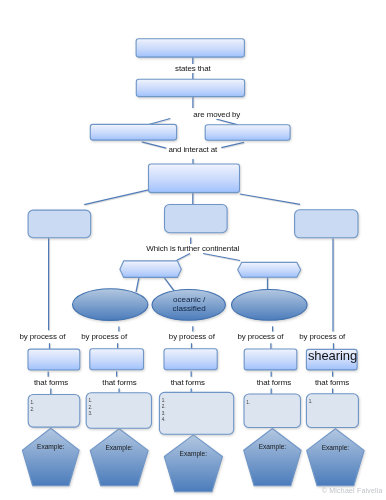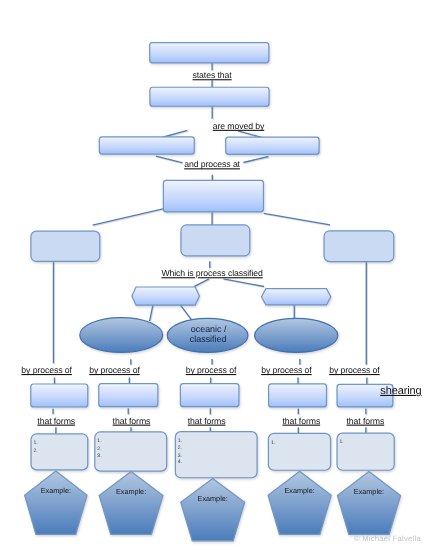--- a/index.html
+++ b/index.html
@@ -3,27 +3,27 @@
 <meta charset="utf-8">
 <title>Concept Map</title>
 <style>
   html,body{margin:0;padding:0;}
   body{width:386px;height:500px;background:#ffffff;
        font-family:"Liberation Sans",sans-serif;overflow:hidden;}
   #canvas{position:relative;width:386px;height:500px;}
   svg#shapes{position:absolute;left:0;top:0;width:386px;height:500px;display:block;}
   .lbl{position:absolute;font-size:7.95px;color:#141414;white-space:nowrap;
        line-height:9px;letter-spacing:-0.1px;background:#fff;padding:0 1.5px;}
-  .ctr{transform:translateX(-50%);text-align:center;text-decoration:underline;}
+  .ctr{transform:translateX(-50%);text-align:center;}
   .wm{position:absolute;font-size:7px;color:#bfc2c7;white-space:nowrap;letter-spacing:0.2px;}
   .item{position:absolute;font-size:4.6px;color:#3a3a3a;}
   .exlbl{position:absolute;font-size:6.6px;color:#1a1a1a;white-space:nowrap;
          transform:translateX(-50%);}
   .nodetxt{position:absolute;font-size:8.1px;color:#10233f;white-space:nowrap;
-           transform:translate(-50%,-50%);text-align:right;line-height:9px;}
+           transform:translate(-50%,-50%);text-align:center;line-height:9px;}
 </style>
 </head>
 <body>
 
 <div id="canvas">
 
 <svg id="shapes" viewBox="0 0 386 500">
   <defs>
     <linearGradient id="gBox" x1="0" y1="0" x2="0" y2="1">
       <stop offset="0" stop-color="#f1f5fe"></stop>
@@ -110,22 +110,22 @@
         <rect x="28.2" y="394.5" width="51.6" height="32.6" rx="5" ry="5" fill="#dce4ef" stroke="#6f96c8" stroke-width="1.1" filter="url(#sh)"></rect>
         <rect x="86.2" y="392.7" width="65.3" height="35.6" rx="5" ry="5" fill="#dce4ef" stroke="#6f96c8" stroke-width="1.1" filter="url(#sh)"></rect>
         <rect x="159.4" y="392.4" width="74.3" height="41.9" rx="5" ry="5" fill="#dce4ef" stroke="#6f96c8" stroke-width="1.1" filter="url(#sh)"></rect>
         <rect x="244" y="394" width="56.5" height="33.5" rx="5" ry="5" fill="#dce4ef" stroke="#6f96c8" stroke-width="1.1" filter="url(#sh)"></rect>
         <rect x="306.4" y="393.8" width="52" height="33.7" rx="5" ry="5" fill="#dce4ef" stroke="#6f96c8" stroke-width="1.1" filter="url(#sh)"></rect>
       </g>
 </svg>
 
 <div class="lbl ctr" style="left: 192.8px; top: 63.7px;">states that</div>
     <div class="lbl ctr" style="left: 192.8px; top: 110.2px; margin-left: 24px;">are moved by</div>
-    <div class="lbl ctr" style="left: 192.8px; top: 145.2px;">and process at</div>
-    <div class="lbl ctr" style="left: 192.8px; top: 243.8px;">Which is process classified</div>
+    <div class="lbl ctr" style="left: 192.8px; top: 145.2px;">and interact at</div>
+    <div class="lbl ctr" style="left: 192.8px; top: 243.8px;">Which is further continental</div>
     <div class="lbl ctr" style="left: 42.4px; top: 332.3px;">by process of</div>
     <div class="lbl ctr" style="left: 51.1px; top: 378.3px;">that forms</div>
     <div class="lbl ctr" style="left: 104.1px; top: 332.3px;">by process of</div>
     <div class="lbl ctr" style="left: 119.5px; top: 378.3px;">that forms</div>
     <div class="lbl ctr" style="left: 191.8px; top: 332.3px;">by process of</div>
     <div class="lbl ctr" style="left: 187.8px; top: 378.3px;">that forms</div>
     <div class="lbl ctr" style="left: 260.4px; top: 332.3px;">by process of</div>
     <div class="lbl ctr" style="left: 273.9px; top: 378.3px;">that forms</div>
     <div class="lbl ctr" style="left: 322.2px; top: 332.3px;">by process of</div>
     <div class="lbl ctr" style="left: 332.1px; top: 378.3px;">that forms</div>
@@ -138,19 +138,19 @@
     <div class="item" style="left: 161.7px; top: 404.45px;">2.</div>
     <div class="item" style="left: 161.7px; top: 410.9px;">3.</div>
     <div class="item" style="left: 161.7px; top: 417.35px;">4.</div>
     <div class="item" style="left: 246.3px; top: 399.6px;">1.</div>
     <div class="item" style="left: 308.7px; top: 399.4px;">1.</div>
     <div class="exlbl" style="left: 50.75px; top: 443.265px;">Example:</div>
     <div class="exlbl" style="left: 119.15px; top: 443.634px;">Example:</div>
     <div class="exlbl" style="left: 193.35px; top: 449.782px;">Example:</div>
     <div class="exlbl" style="left: 272.4px; top: 443.486px;">Example:</div>
     <div class="exlbl" style="left: 335.4px; top: 443.634px;">Example:</div>
-    <div class="lbl ctr" style="left: 332.5px; top: 351.4px; font-size: 10px; background: transparent; margin-left: 32px;">shearing</div>
+    <div class="lbl ctr" style="left: 332.5px; top: 351.4px; font-size: 13px; background: transparent;">shearing</div>
     <div class="nodetxt" style="left: 189.2px; top: 303.8px;">
       <div>oceanic /</div>
       <div>classified</div>
     </div>
     <div class="wm" style="left: 321.8px; top: 486.5px;">© Michael Falvella</div>
   </div>
 
 </body></html>

